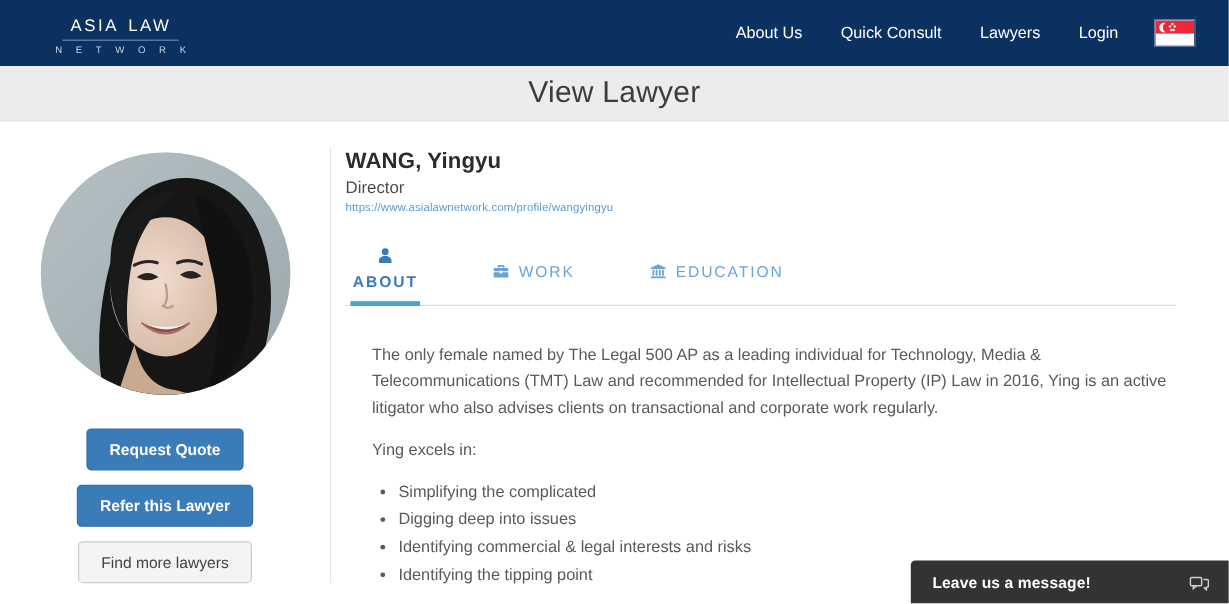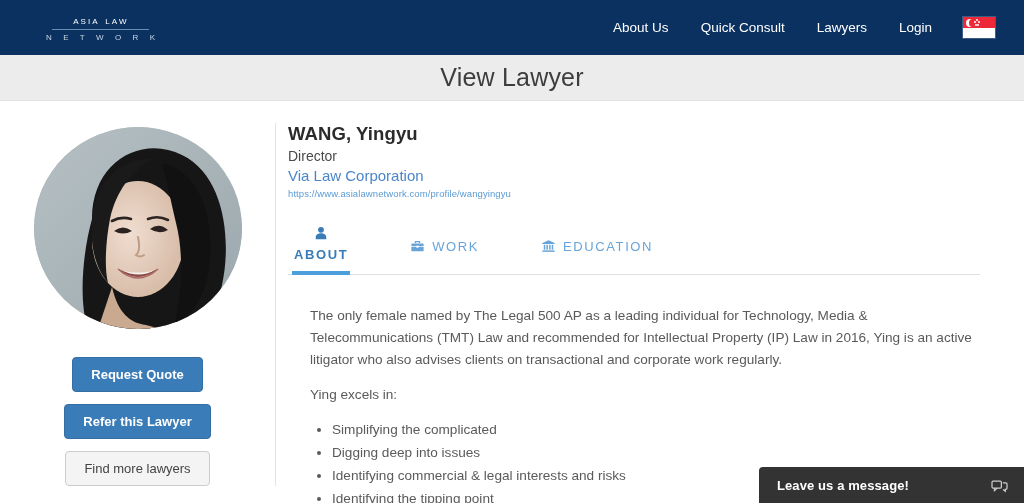--- a/index.html
+++ b/index.html
@@ -28,21 +28,21 @@
   }
   .logo {
     display: flex;
     flex-direction: column;
     align-items: center;
     line-height: 1;
     user-select: none;
   }
   .logo-main {
     color: #ffffff;
-    font-size: 12px;
+    font-size: 20px;
     letter-spacing: 2.1px;
     font-weight: 400;
     font-variant: small-caps;
     text-transform: lowercase;
     padding-bottom: 3px;
   }
   .logo-rule {
     width: 97px;
     height: 1px;
     background: #6b8bb0;
@@ -397,21 +397,20 @@
         <button class="btn btn-primary">Refer this Lawyer</button>
         <button class="btn btn-default">Find more lawyers</button>
       </div>
     </div>
 
     <div class="right-col">
 
       <div class="profile-head">
         <h2 class="lawyer-name">WANG, Yingyu</h2>
         <p class="lawyer-title">Director</p>
-        <a class="lawyer-firm">Via Law Corporation</a>
         <a class="lawyer-url">https://www.asialawnetwork.com/profile/wangyingyu</a>
       </div>
 
       <div class="tabs">
 
         <div class="tab active">
           <span>
             <svg width="14" height="14" viewBox="0 0 16 16" fill="#3a7cb8">
               <circle cx="8" cy="4.3" r="3.3"></circle>
               <path d="M8 8.4c-3.4 0-6 1.9-6 4.2V15h12v-2.4c0-2.3-2.6-4.2-6-4.2z"></path>

